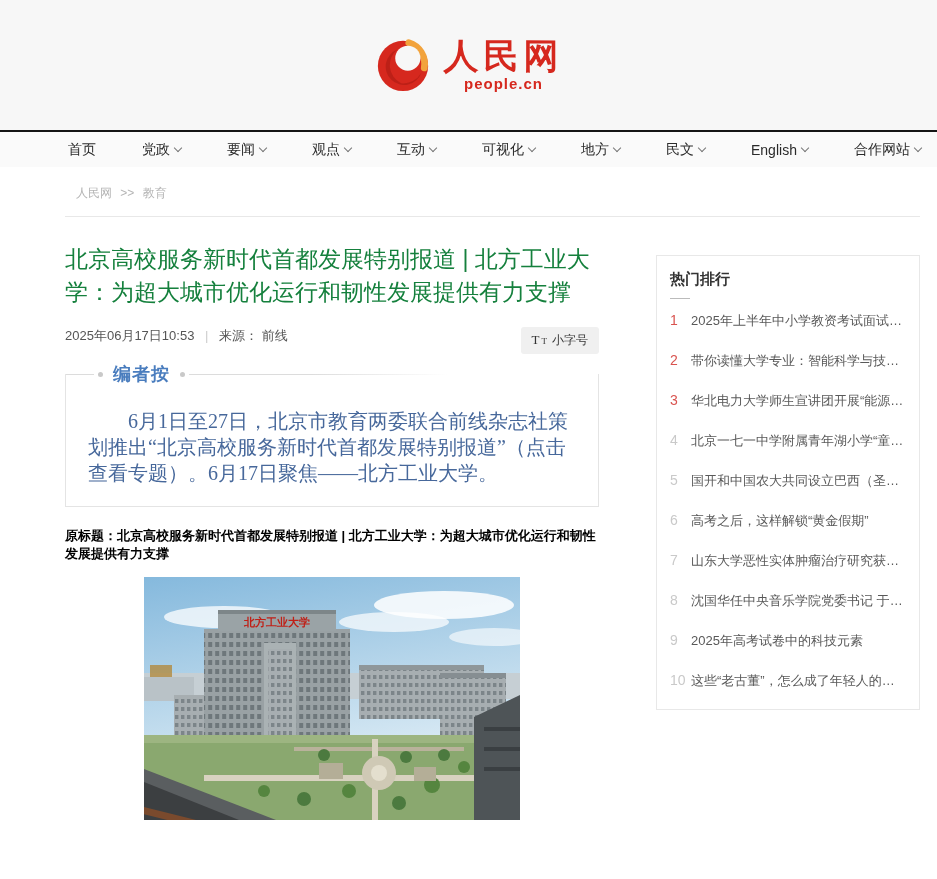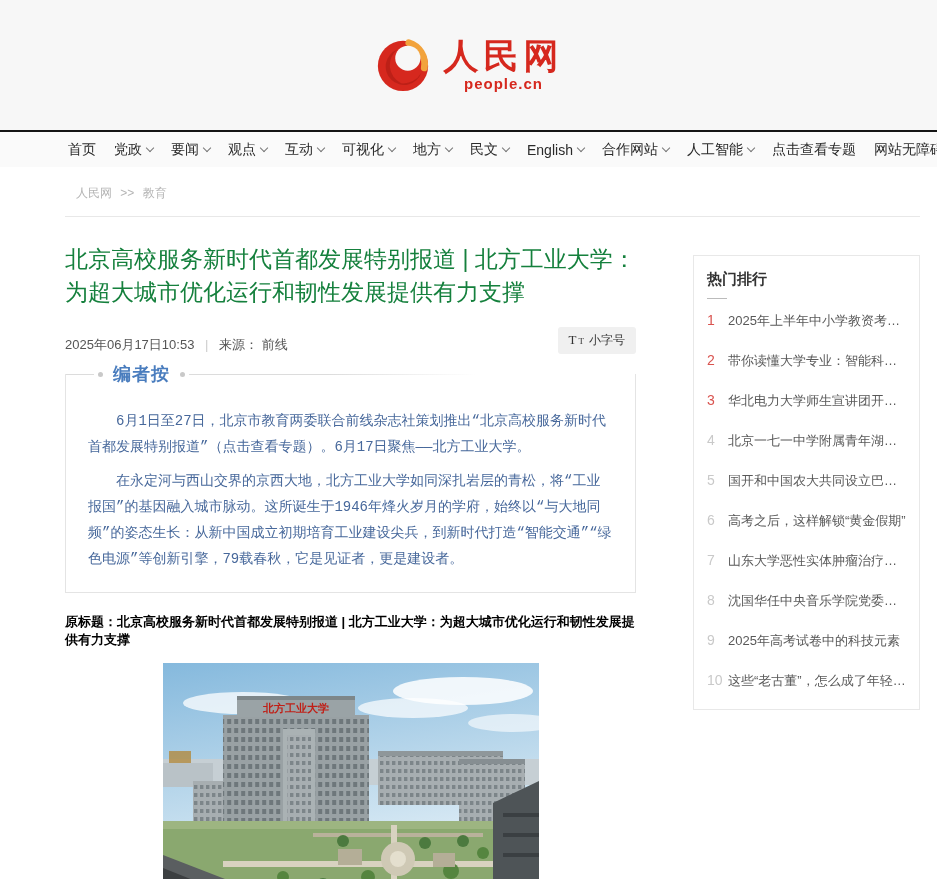--- a/index.html
+++ b/index.html
@@ -8,59 +8,59 @@
 
   
   .top-banner { height:130px; background:#f7f7f7; display:flex; align-items:center; justify-content:center; }
   .logo { display:flex; align-items:center; gap:12px; cursor:pointer; }
   .logo-mark { width:58px; height:58px; }
   .logo-text { color:#d6281e; text-align:center; }
   .logo-cn { font-size:35px; font-weight:700; letter-spacing:5px; line-height:36px; font-family:"Liberation Serif","DejaVu Serif",serif; }
   .logo-en { font-size:15px; font-weight:700; letter-spacing:1px; margin-top:0px; }
 
   
-  .nav { display:flex; align-items:center; height:37px; background:#fafafa; border-top:2px solid #151515; padding-left:68px; font-size:14px; color:#2a2a2a; }
+  .nav { display:flex; align-items:center; height:37px; background:#fafafa; border-top:2px solid #151515; padding-left:68px; font-size:14px; color:#2a2a2a;gap:28px; }
   .nav-item { margin-right:18px; display:flex; align-items:center; cursor:pointer; white-space:nowrap; }
   .caret-down-icon { display:inline-block; width:6px; height:6px; border-right:1px solid #777; border-bottom:1px solid #777; transform:rotate(45deg); margin-left:5px; margin-top:-4px; }
 
   
   .breadcrumb { padding:18px 0 14px 68px; font-size:12px; color:#b5b5b5;margin-left:8px; }
   .breadcrumb span { cursor:pointer; }
   .crumb-sep { margin:0 5px; cursor:default; }
   .rule { margin:0 17px 0 65px; border-bottom:1px solid #e8e8e8; }
 
   
   .main { display:flex; align-items:flex-start; padding:26px 17px 0 65px; }
   .article { width:572px; }
 
   .title { font-size:23px; line-height:33px; font-weight:400; color:#15803d; margin:0 0 18px; }
-  .meta-row { display:flex; justify-content:space-between; align-items:flex-end; margin-bottom:12px; }
+  .meta-row { display:flex; justify-content:space-between; align-items:flex-start; margin-bottom:12px; }
   .meta-left { font-size:13px; color:#555; }
   .meta-sep { color:#ccc; margin:0 7px; }
   .font-btn { background:#f0f0f0; border:none; border-radius:3px; padding:5px 11px; font-size:12px; color:#333; display:flex; align-items:baseline; gap:5px; cursor:pointer; }
   .tt-big { font-family:"Liberation Serif",serif; font-size:13px; line-height:1; }
   .tt-small { font-family:"Liberation Serif",serif; font-size:9px; line-height:1; margin-left:-3px; }
 
   
   .editor-box { position:relative; border:1px solid #e4e4e4; border-top:none; padding:26px 22px 12px; margin:20px 0 20px; }
   .editor-box::before { content:""; position:absolute; top:0; left:0; width:100%; height:1px;
       background:linear-gradient(to right,#dcdcdc 0%,#dcdcdc 46%,rgba(220,220,220,0) 72%); }
   .editor-head { position:absolute; top:-12px; left:28px; background:#fff; display:flex; align-items:center; padding:0 4px; }
   .head-dot { width:5px; height:5px; border-radius:50%; background:#c9c9c9; }
   .editor-title { color:#4a7dbe; font-size:18px; font-weight:700; margin:0 10px; letter-spacing:1px; }
-  .editor-para { color:#47689b; font-size:14px; line-height:26px; text-indent:2em; margin:8px 0;
-      font-family:Liberation Mono, monospace; }
+  .editor-para { color:#47689b; font-size:20px; line-height:26px; text-indent:2em; margin:8px 0;
+      font-family:Liberation Serif, serif; }
 
   .original-title { font-size:13px; font-weight:700; color:#000000; margin:0 0 14px; }
 
   .photo-wrap { width:376px; margin:0 auto; }
   .photo-wrap svg { display:block; }
 
   
-  .sidebar { width:227px; margin-left:57px; margin-top:12px; border:1px solid #e8e8e8; padding:14px 13px 8px; }
+  .sidebar { width:264px; margin-left:57px; margin-top:12px; border:1px solid #e8e8e8; padding:14px 13px 8px; }
   .sidebar-title { font-size:15px; font-weight:700; color:#333; }
   .sidebar-underline { width:20px; border-bottom:1px solid #bbb; margin:9px 0 2px; }
   .rank-list { list-style:none; margin:0; padding:0; }
   .rank-item { display:flex; align-items:baseline; padding:11px 0; font-size:13px; color:#595959; cursor:pointer; }
   .rank-num { width:21px; flex:none; font-size:14px; color:#c9c9c9; }
   .rank-item.hot .rank-num { color:#d9534f; }
   .rank-text { white-space:nowrap; overflow:hidden; text-overflow:ellipsis; }
 </style>
 </head>
 <body>
@@ -159,21 +159,20 @@
       </button>
     </div>
 
     <div class="editor-box">
       <div class="editor-head">
         <span class="head-dot"></span>
         <span class="editor-title">编者按</span>
         <span class="head-dot"></span>
       </div>
       <p class="editor-para">6月1日至27日，北京市教育两委联合前线杂志社策划推出“北京高校服务新时代首都发展特别报道”（点击查看专题）。6月17日聚焦——北方工业大学。</p>
-      <p class="editor-para">在永定河与西山交界的京西大地，北方工业大学如同深扎岩层的青松，将“工业报国”的基因融入城市脉动。这所诞生于1946年烽火岁月的学府，始终以“与大地同频”的姿态生长：从新中国成立初期培育工业建设尖兵，到新时代打造“智能交通”“绿色电源”等创新引擎，79载春秋，它是见证者，更是建设者。</p>
     </div>
 
     <p class="original-title">原标题：北京高校服务新时代首都发展特别报道 | 北方工业大学：为超大城市优化运行和韧性发展提供有力支撑</p>
 
     <div class="photo-wrap">
       <svg width="376" height="243" viewBox="0 0 376 243">
         <defs>
           <linearGradient id="sky" x1="0" y1="0" x2="0.25" y2="1">
             <stop offset="0" stop-color="#85b9dd"></stop>
             <stop offset="0.55" stop-color="#bcd9ec"></stop>

